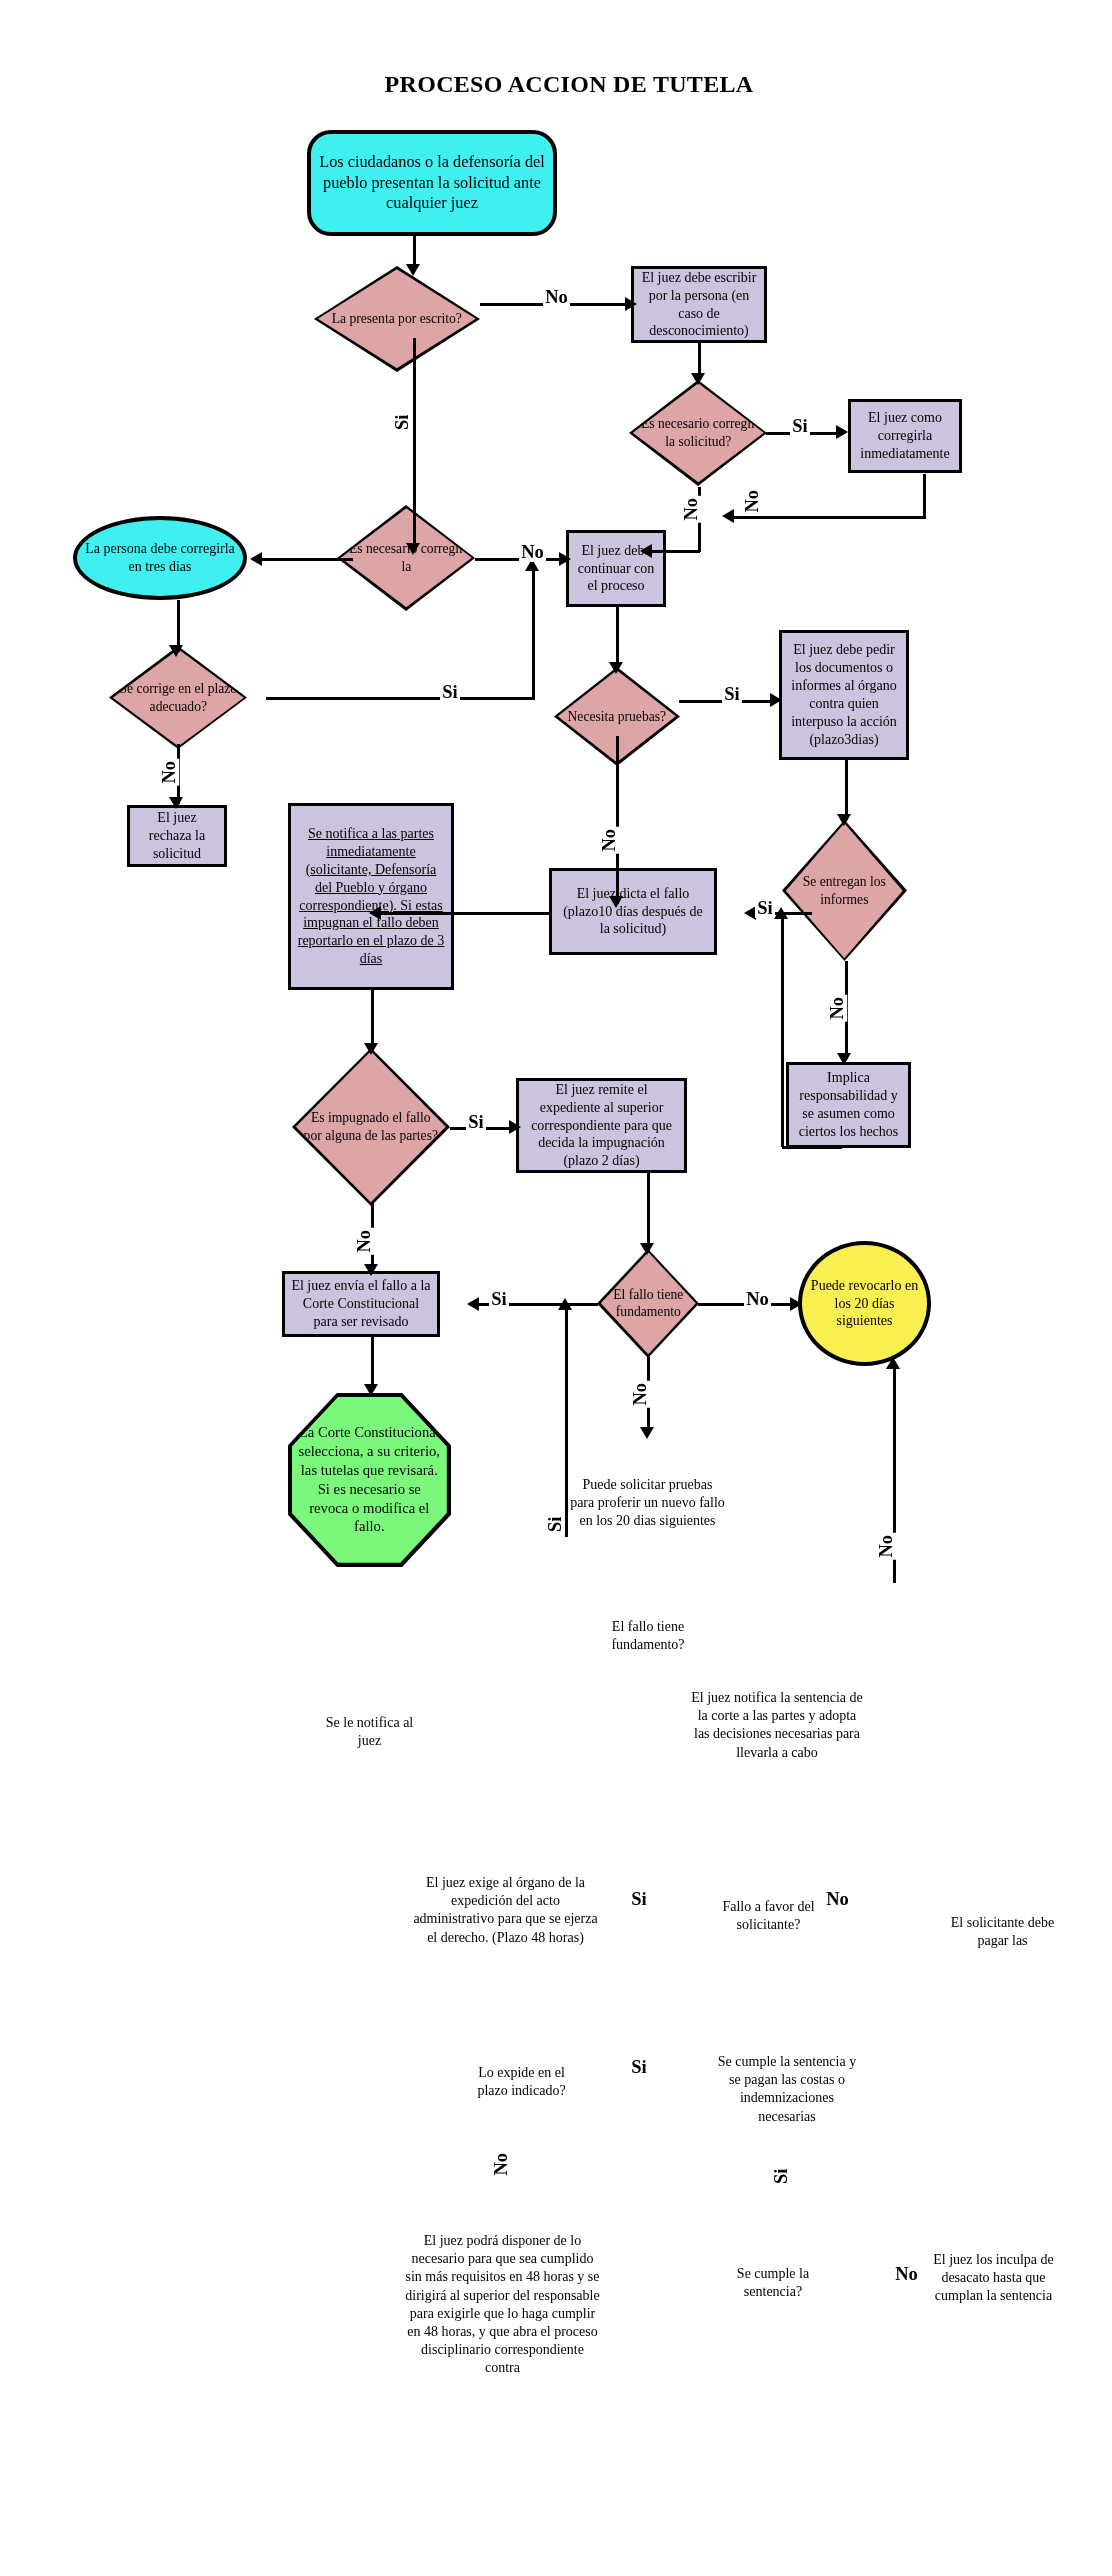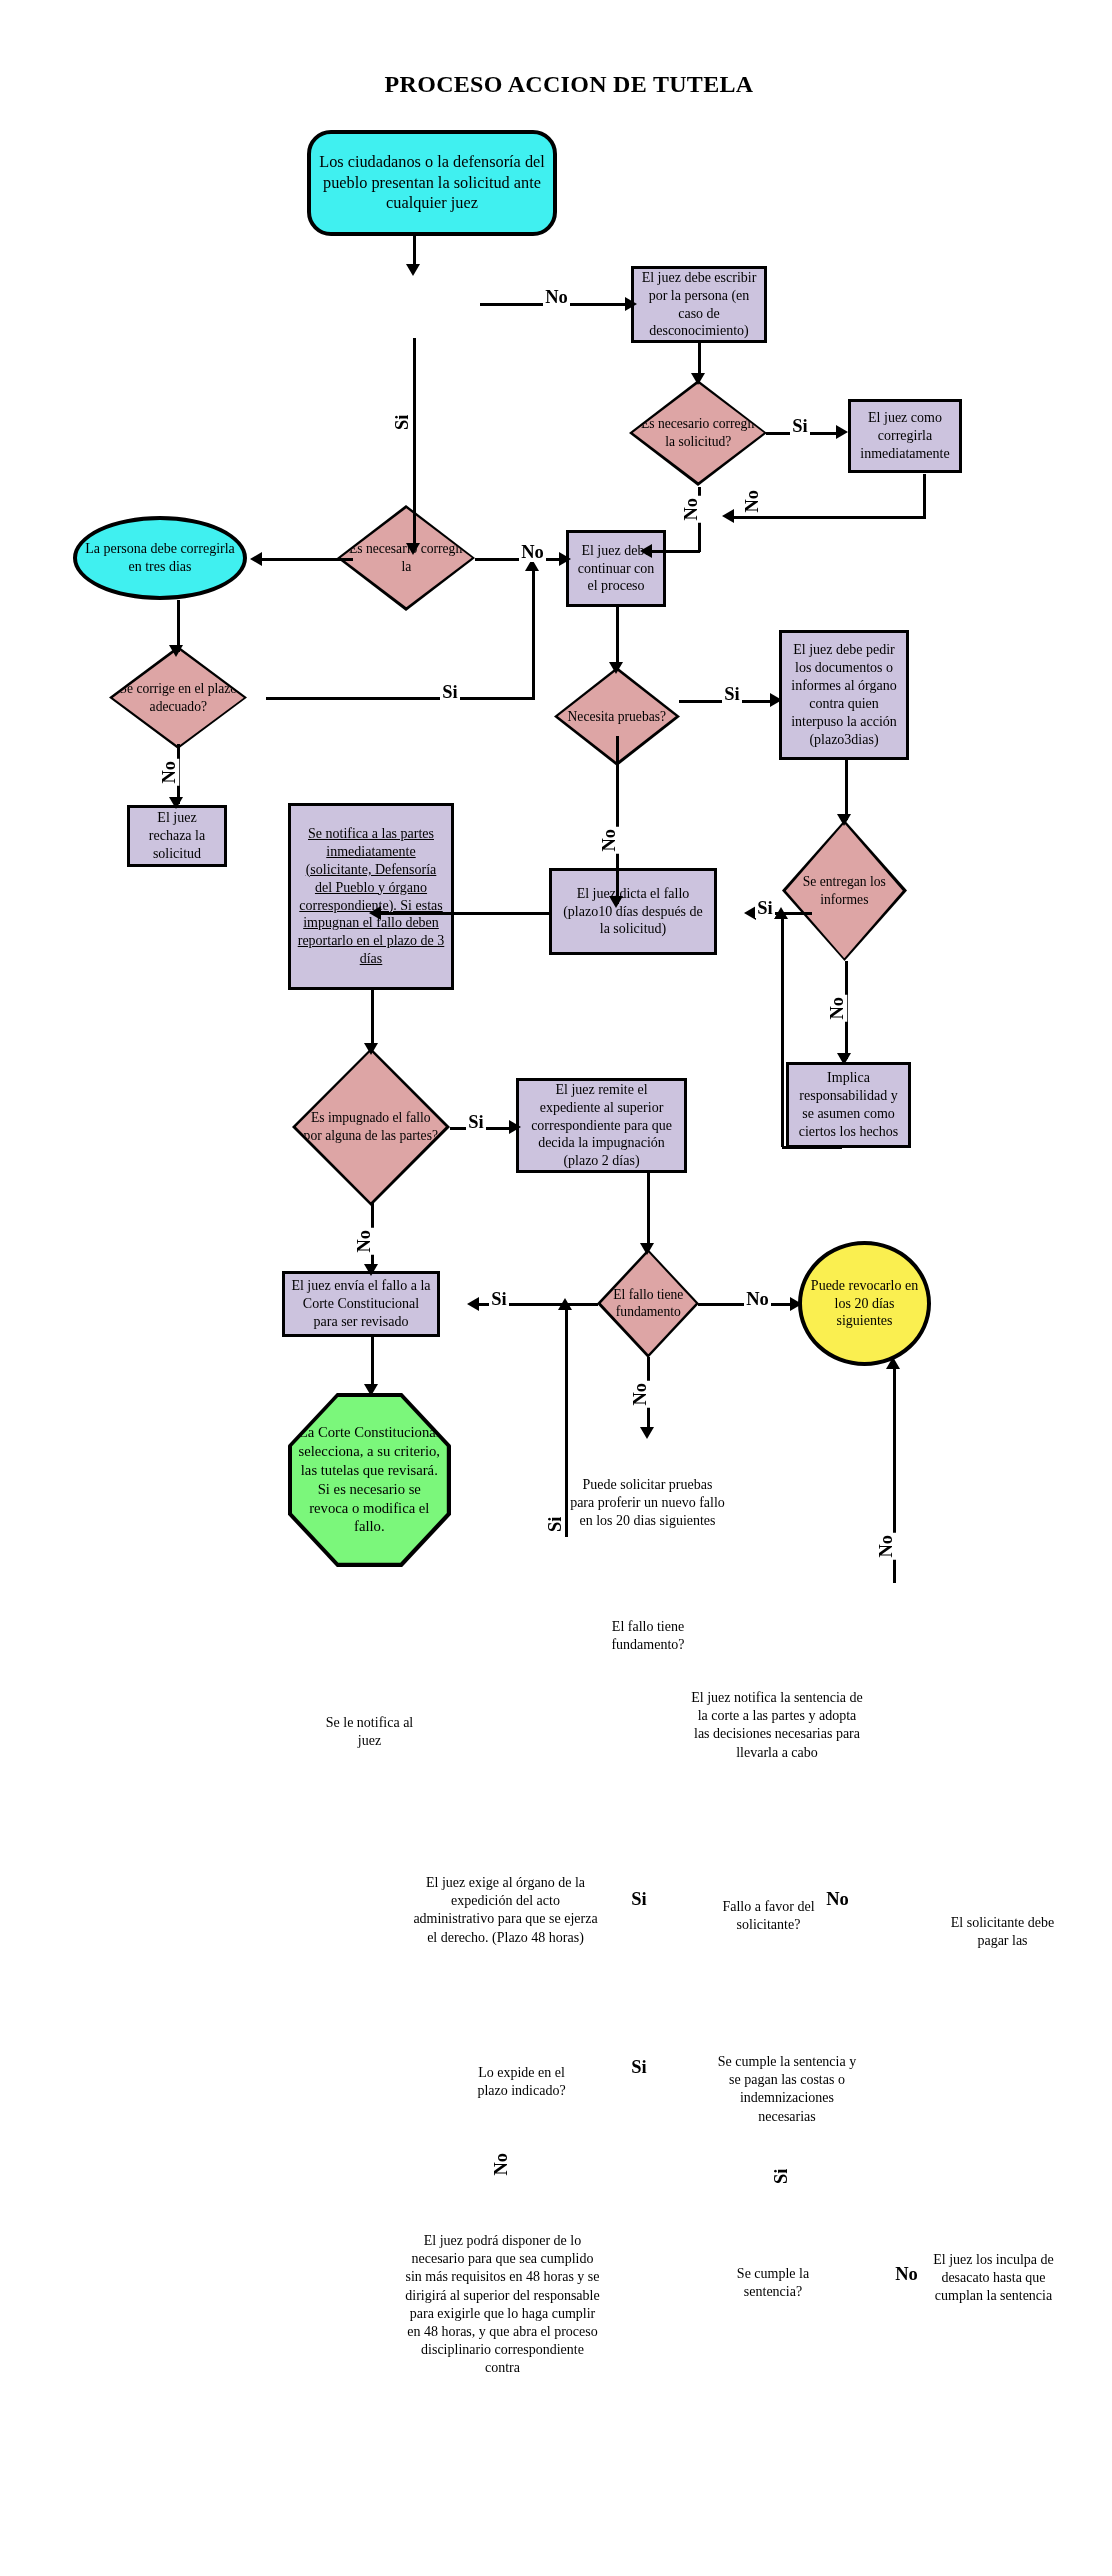--- a/index.html
+++ b/index.html
@@ -263,20 +263,26 @@
   <div class="lbl" style="left:824px;top:1890px;">No</div>
   <div class="lbl" style="left:629px;top:2058px;">Si</div>
   <div class="lbl vert" style="left:488px;top:2155px;">No</div>
   <div class="lbl vert" style="left:771px;top:2167px;">Si</div>
   <div class="lbl" style="left:893px;top:2265px;">No</div>
 
   <div class="node term" style="left:288px;top:130px;width:250px;height:106px;margin-left:19px;">
     <div class="txt">Los ciudadanos o la defensoría del pueblo presentan la solicitud ante cualquier  juez</div>
   </div>
 
+  <div class="node diamond" style="left:314px;top:266px;width:166px;height:106px;">
+    <div class="dia2-border" style="left:0;top:0;width:166px;height:106px;"></div>
+    <div class="node dia2" style="left:3.8px;top:3.3px;width:158px;height:99px;position:absolute;">
+      <div class="txt">La presenta por escrito?</div>
+    </div>
+  </div>
 
   <div class="node rect" style="left:631px;top:266px;width:136px;height:77px;">
     <div class="txt">El juez debe escribir por la persona (en caso de desconocimiento)</div>
   </div>
 
   <div class="node diamond" style="left:629px;top:380px;width:138px;height:106px;">
     <div class="dia2-border" style="left:0;top:0;width:138px;height:106px;"></div>
     <div class="node dia2" style="left:3.8px;top:3.3px;width:131px;height:99px;position:absolute;">
       <div class="txt">Es necesario corregir la solicitud?</div>
     </div>

